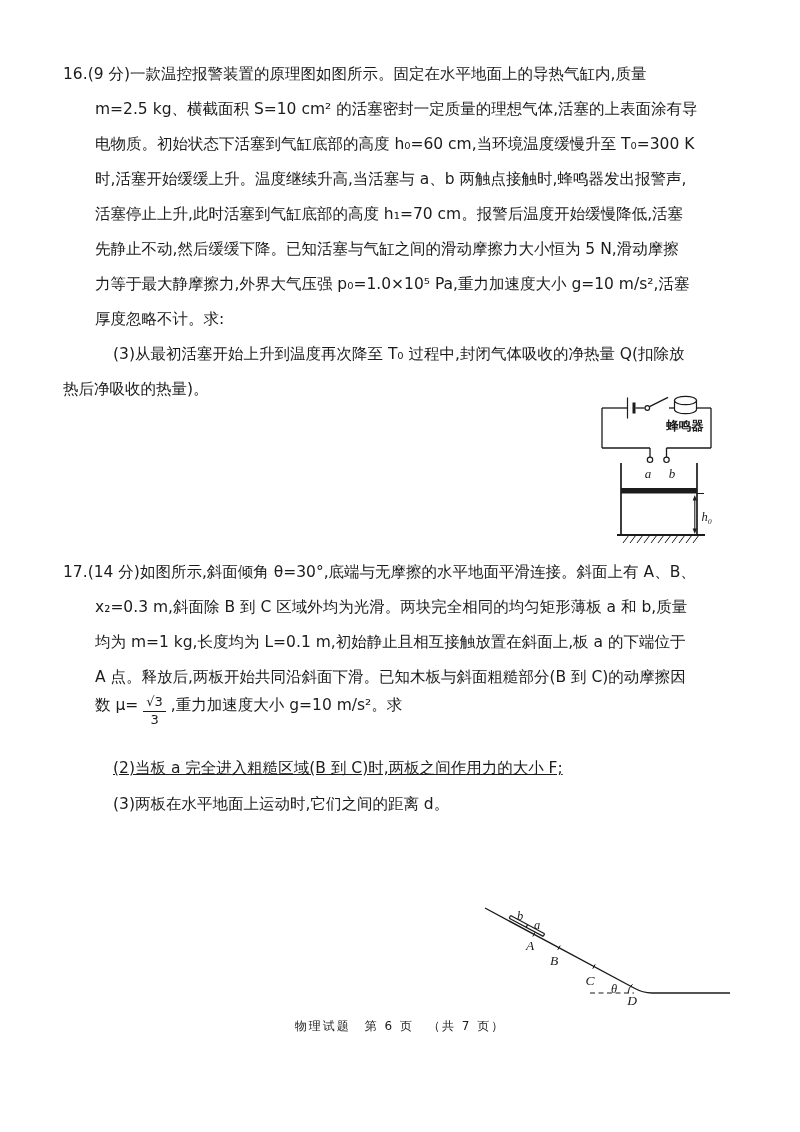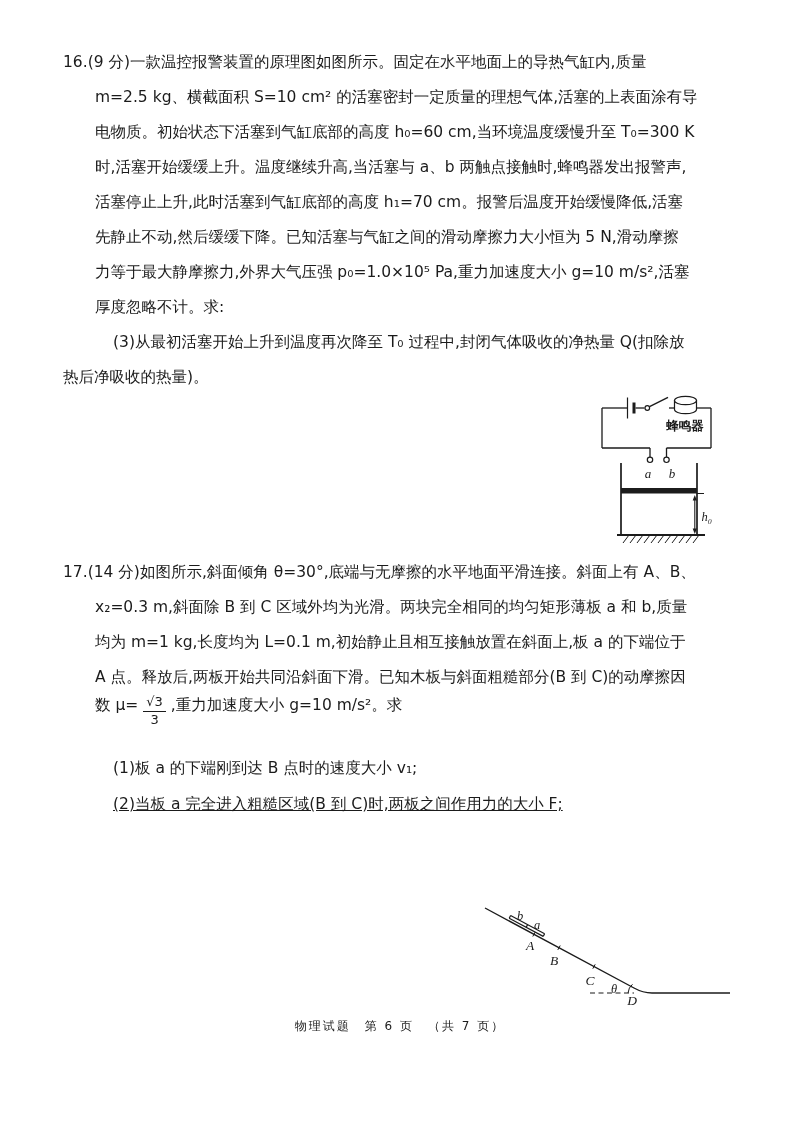--- a/index.html
+++ b/index.html
@@ -22,21 +22,21 @@
   .fig { position:absolute; }
   .fig line, .fig path, .fig rect, .fig circle, .fig ellipse { vector-effect:non-scaling-stroke; }
   .figtext { font-family:"Liberation Serif","DejaVu Serif",serif; font-style:italic; fill:#1b1b1b; }
   .figtext-cjk { font-family:"DejaVu Sans","Liberation Sans",sans-serif; font-style:normal; font-weight:600; fill:#1b1b1b; }
 </style>
 </head>
 <body>
 
 <div class="page">
 
-  <div class="block" style="left:63px; top:45px; width:692px;">
+  <div class="block" style="left:63px; top:57px; width:692px;">
     <div class="line">16.(9 分)一款温控报警装置的原理图如图所示。固定在水平地面上的导热气缸内,质量</div>
     <div class="line indent1">m=2.5 kg、横截面积 S=10 cm² 的活塞密封一定质量的理想气体,活塞的上表面涂有导</div>
     <div class="line indent1">电物质。初始状态下活塞到气缸底部的高度 h₀=60 cm,当环境温度缓慢升至 T₀=300 K</div>
     <div class="line indent1">时,活塞开始缓缓上升。温度继续升高,当活塞与 a、b 两触点接触时,蜂鸣器发出报警声,</div>
     <div class="line indent1">活塞停止上升,此时活塞到气缸底部的高度 h₁=70 cm。报警后温度开始缓慢降低,活塞</div>
     <div class="line indent1">先静止不动,然后缓缓下降。已知活塞与气缸之间的滑动摩擦力大小恒为 5 N,滑动摩擦</div>
     <div class="line indent1">力等于最大静摩擦力,外界大气压强 p₀=1.0×10⁵ Pa,重力加速度大小 g=10 m/s²,活塞</div>
     <div class="line indent1">厚度忽略不计。求:</div>
     <div class="line indent2">(3)从最初活塞开始上升到温度再次降至 T₀ 过程中,封闭气体吸收的净热量 Q(扣除放</div>
     <div class="line">热后净吸收的热量)。</div>
@@ -96,22 +96,22 @@
     <div class="line indent1">均为 m=1 kg,长度均为 L=0.1 m,初始静止且相互接触放置在斜面上,板 a 的下端位于</div>
     <div class="line indent1">A 点。释放后,两板开始共同沿斜面下滑。已知木板与斜面粗糙部分(B 到 C)的动摩擦因</div>
     <div class="mu-line">
       <span>数 μ=</span>
       <span class="frac">
         <span class="num">√3</span>
         <span class="den">3</span>
       </span>
       <span>,重力加速度大小 g=10 m/s²。求</span>
     </div>
-    <div class="line indent2" style="height:36px; line-height:36px;">(1)板 a 的下端刚到达 B 点时的速度大小 v₁;</div>
     <div class="line indent2" style="height:36px; line-height:36px;text-decoration:underline;">(2)当板 a 完全进入粗糙区域(B 到 C)时,两板之间作用力的大小 F;</div>
+    <div class="line indent2" style="height:36px; line-height:36px;">(3)两板在水平地面上运动时,它们之间的距离 d。</div>
   </div>
 
   <svg class="fig" style="left:462px; top:893px;" width="275" height="125" viewBox="0 0 275 125">
     <path d="M23 15 L172 95 Q181 100 190 100 L268 100" stroke="#1b1b1b" stroke-width="1.4" fill="none"></path>
     <path d="M128 100 H172" stroke="#1b1b1b" stroke-width="1.1" stroke-dasharray="5 3.5" fill="none"></path>
     <path d="M166 100 Q166.5 94.5 170.5 91.3" stroke="#1b1b1b" stroke-width="1" fill="none"></path>
     <text class="figtext" x="152" y="99.5" font-size="12.5" text-anchor="middle">θ</text>
     <g stroke="#1b1b1b" stroke-width="1.2" fill="none">
       <path d="M47.2 25.2 L81.2 43.4"></path>
       <path d="M48.6 22.5 L82.6 40.8"></path>

